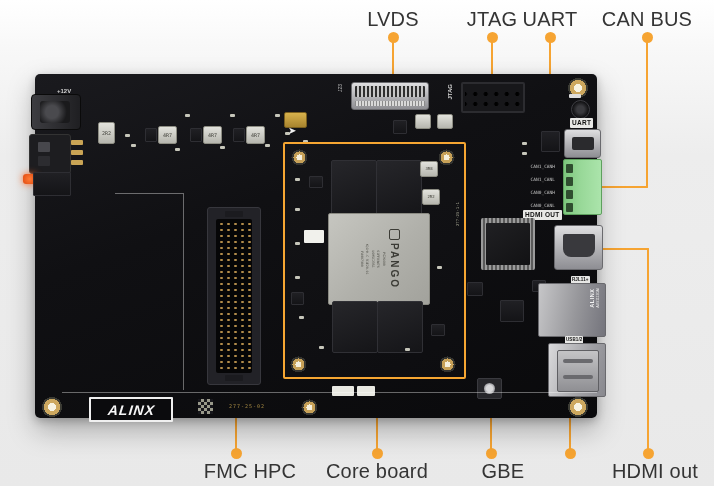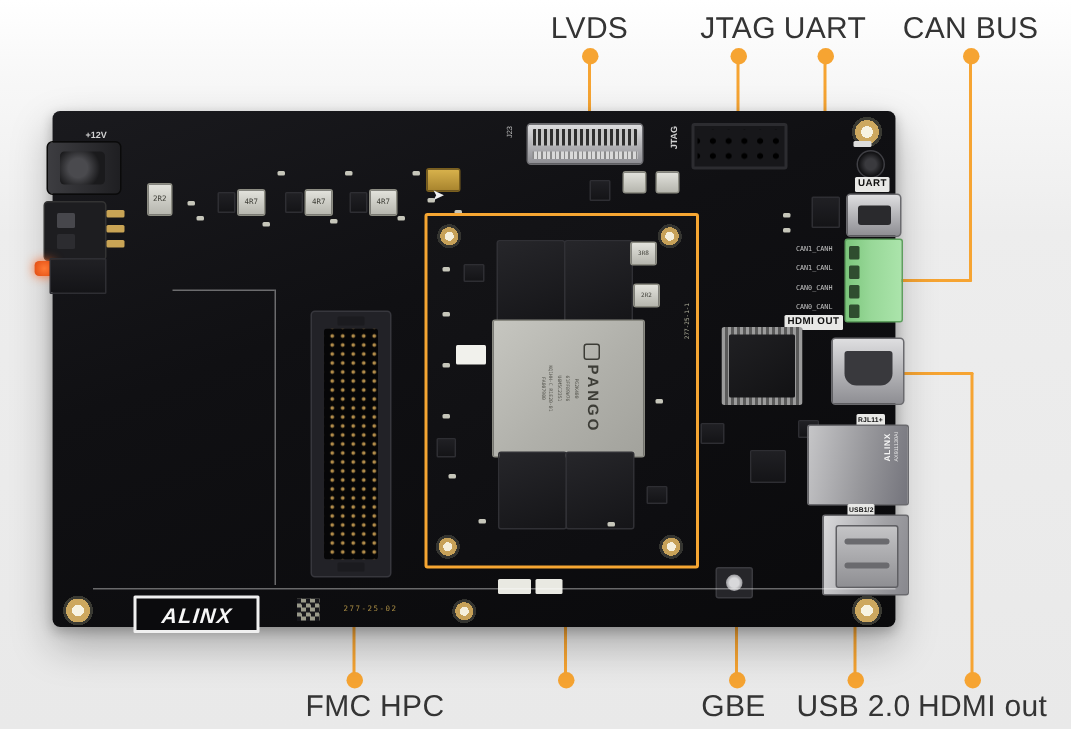--- a/index.html
+++ b/index.html
@@ -95,22 +95,22 @@
   <div class="lead" style="left:647px;top:248px;width:2px;height:202px;"></div>
   <div class="lead" style="left:589px;top:248px;width:60px;height:2px;"></div>
 
   <div class="dot" style="left:231px;top:448px;"></div>
   <div class="dot" style="left:372px;top:448px;"></div>
   <div class="dot" style="left:486px;top:448px;"></div>
   <div class="dot" style="left:565px;top:448px;"></div>
   <div class="dot" style="left:643px;top:448px;"></div>
 
   <div class="callout-label" style="left:175px;top:460px;">FMC HPC</div>
-  <div class="callout-label" style="left:414px;top:460px;">GBE</div>
-  <div class="callout-label" style="left:494px;top:460px;">USB 2.0</div>
+  <div class="callout-label" style="left:302px;top:460px;">Core board</div>
+  <div class="callout-label" style="left:428px;top:460px;">GBE</div>
   <div class="callout-label" style="left:580px;top:460px;">HDMI out</div>
 
   <div class="board">
 
     <div class="mh mh-light" style="left:5px;top:2px;"></div>
     <div class="mh mh-gold" style="left:532px;top:3px;"></div>
     <div class="mh mh-gold" style="left:532px;top:322px;"></div>
     <div class="mh mh-gold" style="left:6px;top:322px;"></div>
     <div class="mh mh-gold-sm" style="left:266px;top:325px;"></div>
     <div class="mh mh-light" style="left:182px;top:118px;width:20px;height:20px;"></div>

